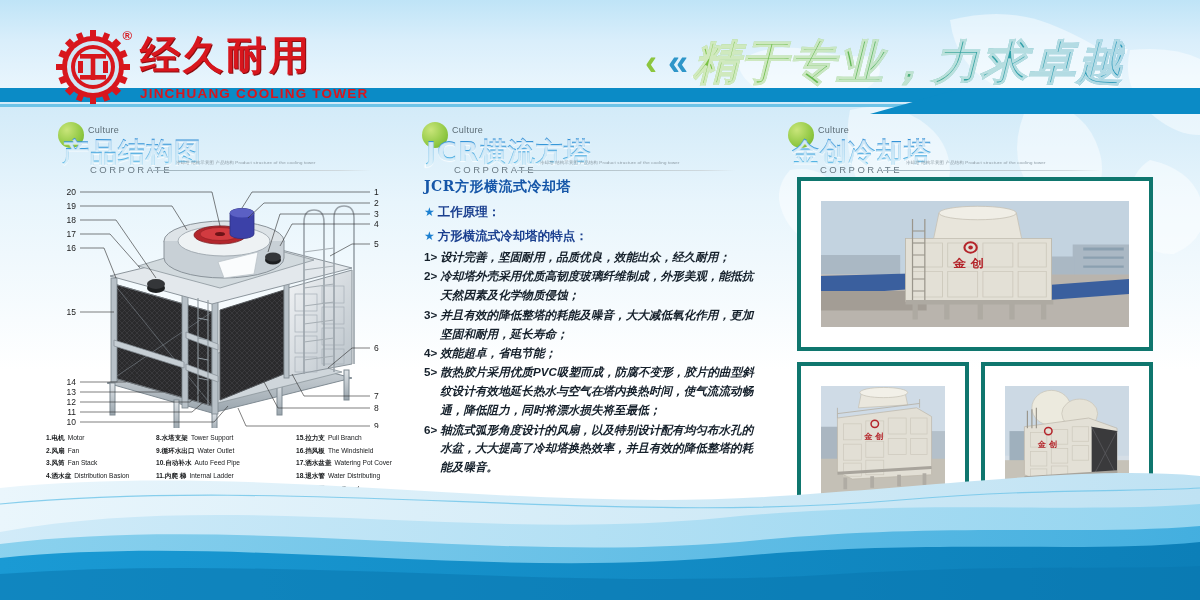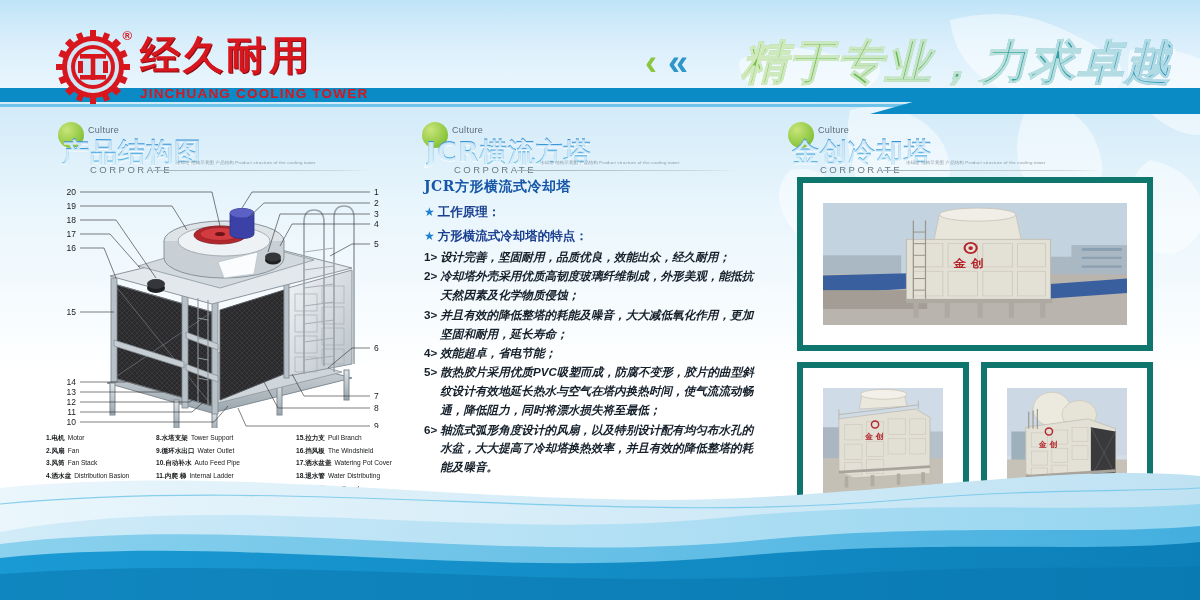--- a/index.html
+++ b/index.html
@@ -66,21 +66,20 @@
   .chev { font-size:36px; font-weight:bold; line-height:1; }
   .chev-1 { color:#8cc63f; }
   .chev-2 { color:#2e96c9; letter-spacing:-6px; }
   .tagline {
     font-size:46px; font-weight:bold; letter-spacing:2px;
     font-family:"DejaVu Sans","Liberation Sans",sans-serif;
     background:linear-gradient(90deg,#7cc242 0%,#62b858 38%,#35a4a0 62%,#1f93b8 100%);
     -webkit-background-clip:text; background-clip:text; color:transparent;
     -webkit-text-stroke:1px rgba(255,255,255,.65);
     font-style:italic;
-    margin-left:48px;
   }
 
   
   .sec-head { position:absolute; width:330px; height:58px; }
   .sec-dot {
     position:absolute; left:0; top:2px; width:26px; height:26px;
     border-radius:50%;
     background:radial-gradient(circle at 34% 30%,#c9e57a,#8cc63f 65%,#6aa52c);
   }
   .sec-culture {
@@ -145,21 +144,21 @@
   }
   .li-num { flex:0 0 auto; }
   .li-txt { flex:1;font-style:italic; }
   .mid-bg-img {
     position:absolute; left:10px; top:70px; width:330px; height:380px;
     opacity:.20; z-index:-1; pointer-events:none;
   }
 
   
   .photo {
-    position:absolute; border:6px solid #0f766e; background:#fff;
+    position:absolute; border:4px solid #0f766e; background:#fff;
     padding:20px; overflow:hidden;
   }
   .photo-inner { width:100%; height:100%; overflow:hidden; position:relative; }
   .ph-top  { left:797px; top:177px; width:356px; height:174px; }
   .ph-bl   { left:797px; top:362px; width:172px; height:160px; }
   .ph-br   { left:981px; top:362px; width:172px; height:160px; }
 
   
   .waves { position:absolute; left:0; bottom:0; width:1200px; height:130px; }
 </style>

